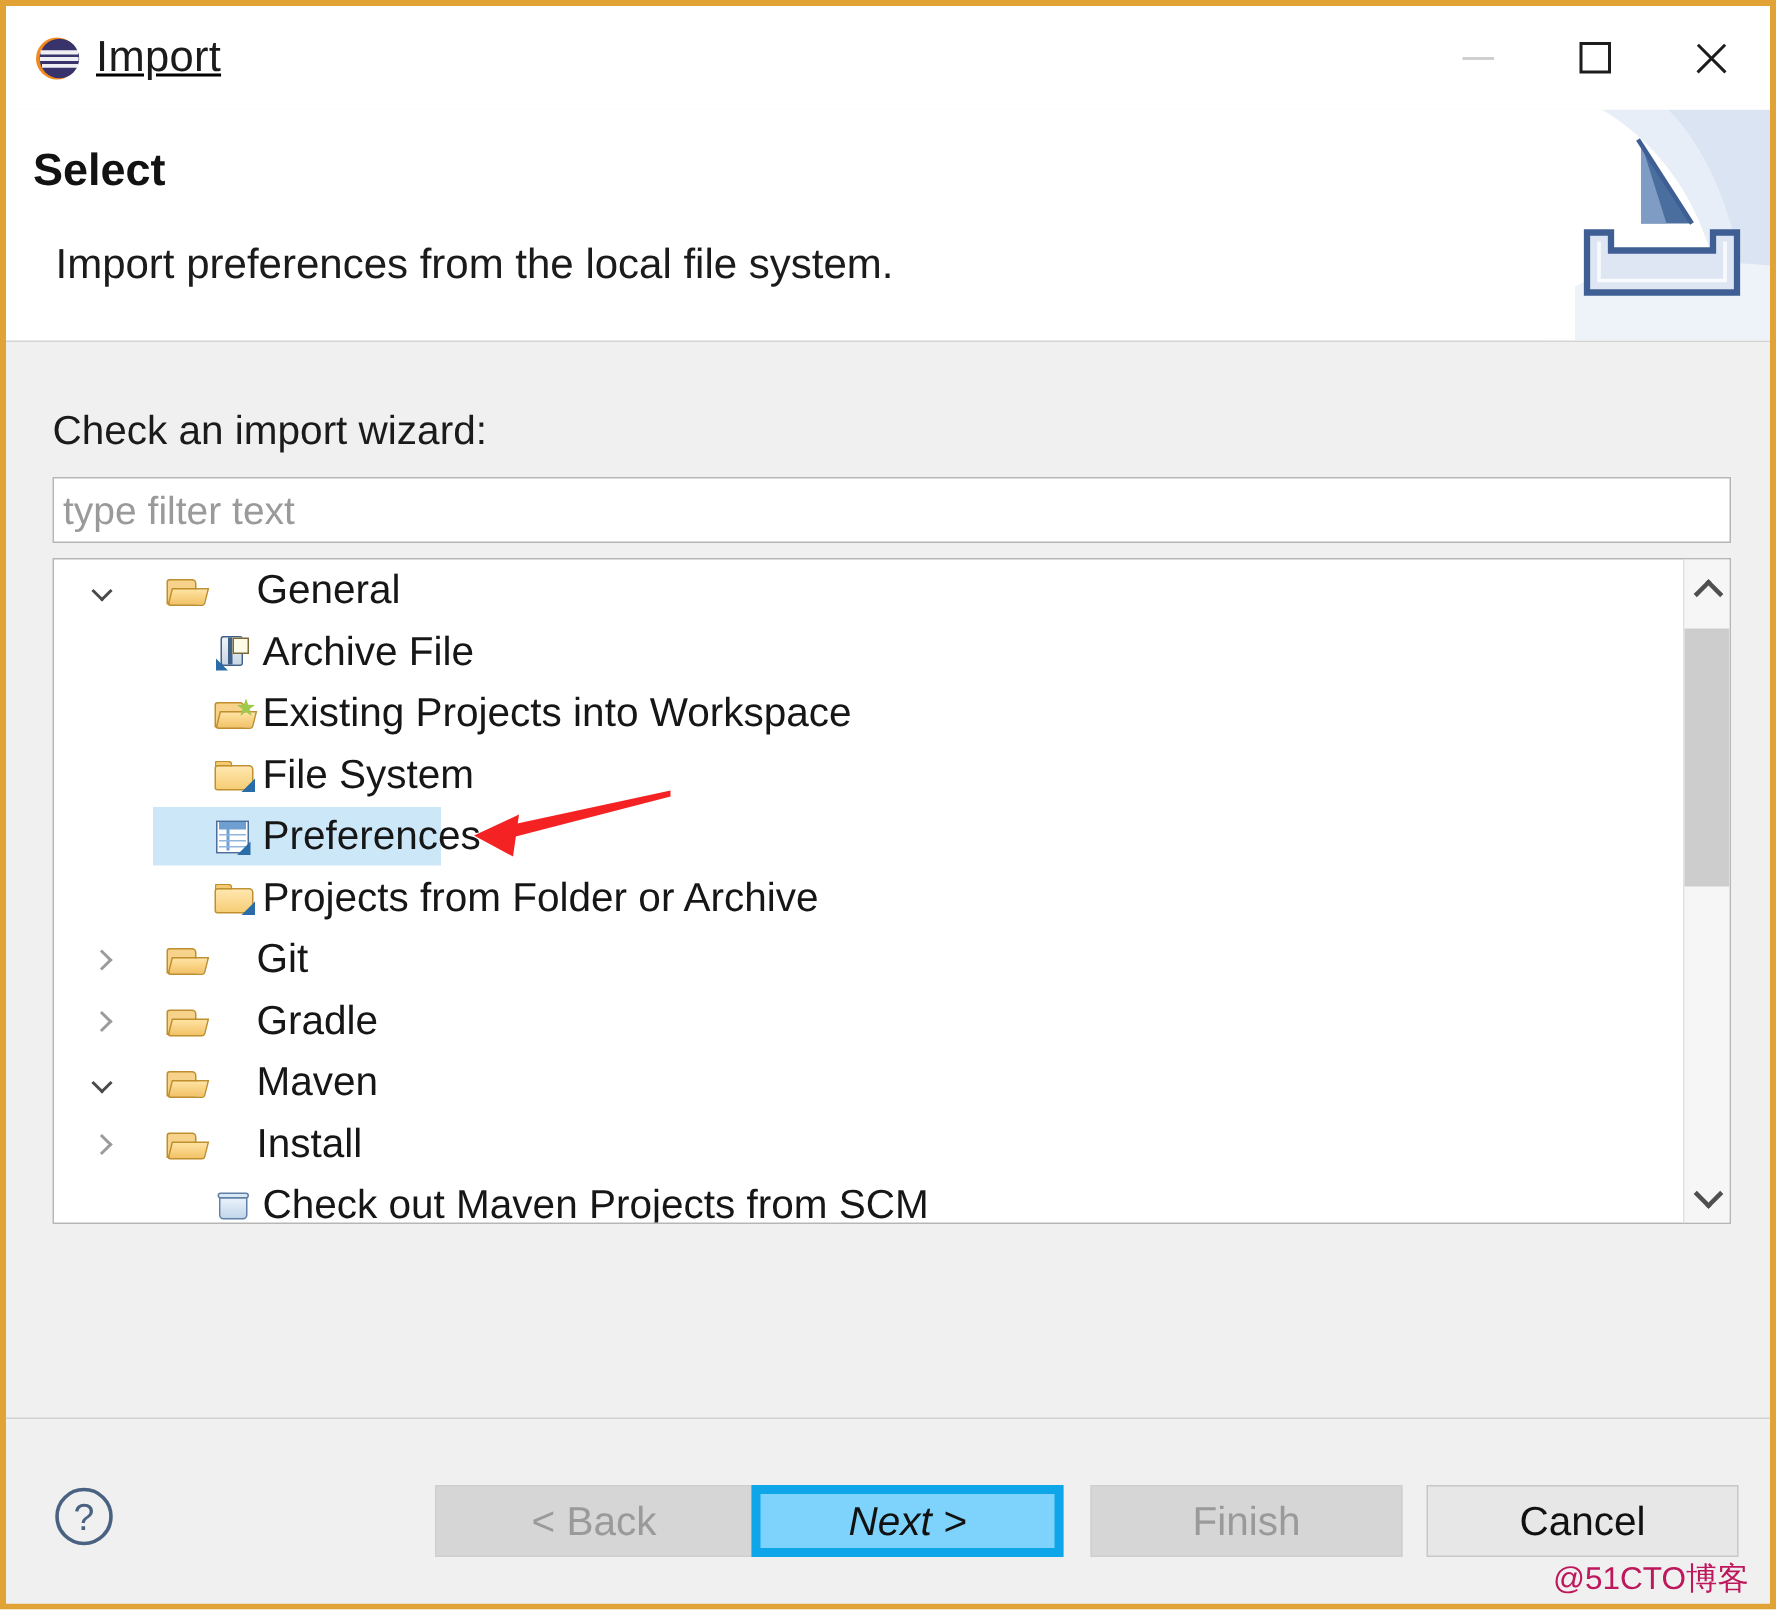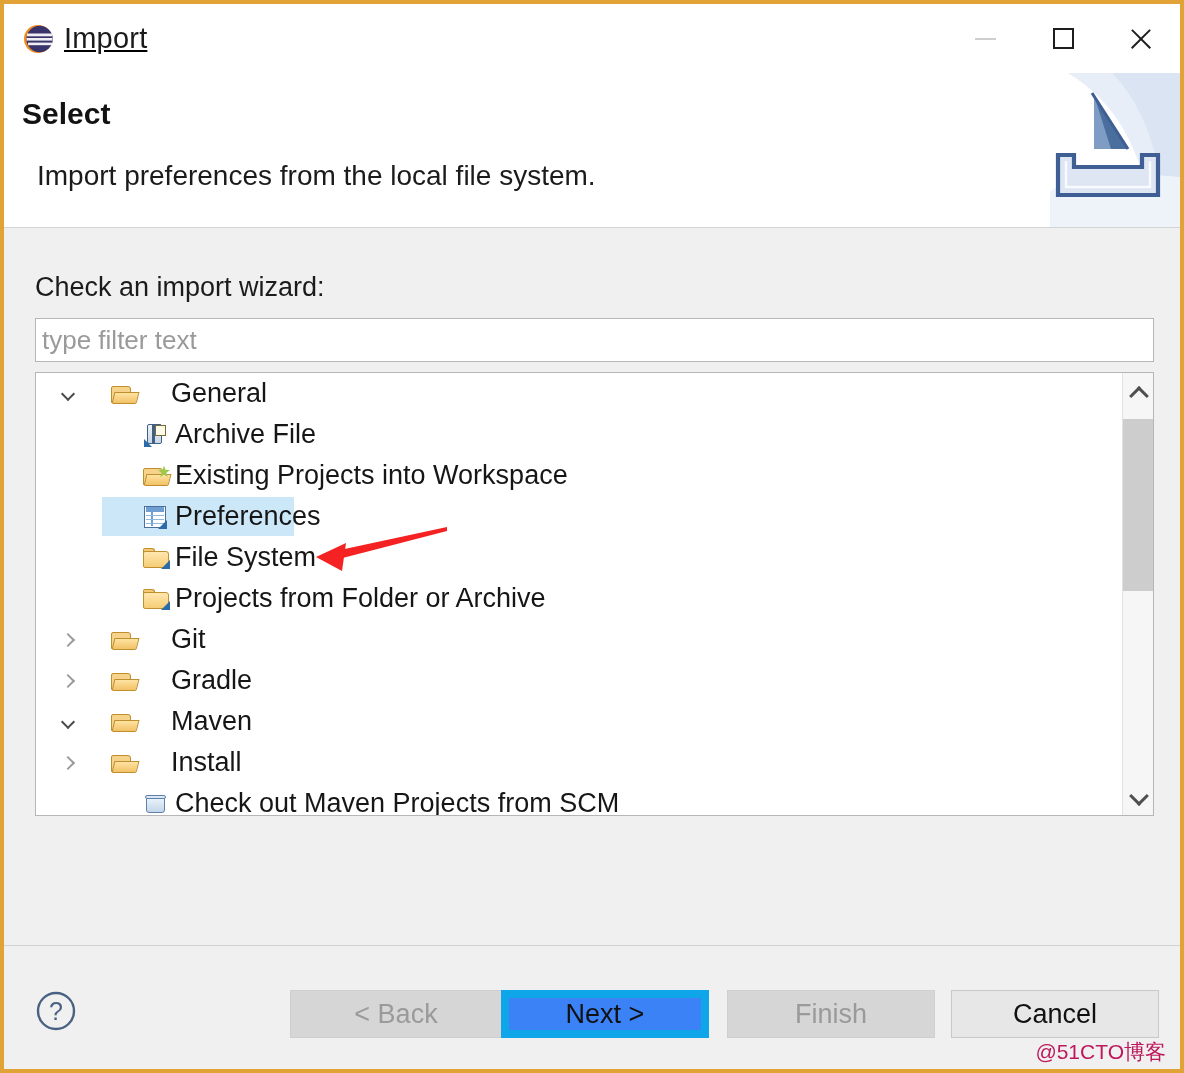--- a/index.html
+++ b/index.html
@@ -454,23 +454,24 @@
     border: 1px solid #cfcfcf;
     background: #d6d6d6;
     color: #9a9a9a;
   }
   .btn.enabled {
     background: #e7e7e7;
     color: #111111;
     border: 1px solid #c8c8c8;
   }
   .btn.default {
-    background: #3b82f6;
+    background: #7dd3fc;
     color: #111111;
-    border: 8px solid #0ea5e9;
+    border: 6px solid #0ea5e9;
+    font-style: italic;
   }
   .btn-back   { left: 286px; width: 212px; }
   .btn-next   { left: 497px; width: 208px; }
   .btn-finish { left: 723px; width: 208px; }
   .btn-cancel { left: 947px; width: 208px; }
 
   .watermark {
     position: absolute;
     right: 14px; bottom: 4px;
     font-size: 21px;
@@ -566,45 +567,45 @@
             <span class="tree-icon">
               <span class="folder-open">
                 <span class="fback"></span>
                 <span class="ffront"></span>
                 <span class="star-badge"></span>
               </span>
             </span>
             <span class="tree-label">Existing Projects into Workspace</span>
           </div>
           <div class="tree-row indent-1">
+            <span class="expander"></span>
+            <span class="tree-icon">
+              <span class="folder-closed">
+                <span class="ftab"></span>
+                <span class="fbody"></span>
+                <span class="corner-tri"></span>
+              </span>
+            </span>
+            <span class="tree-label">File System</span>
+          </div>
+          <div class="tree-row indent-1">
             <span class="sel-bg" style="left:66px;width:192.3px;background:#cce8f8"></span>
             <span class="expander"></span>
             <span class="tree-icon">
               <span class="prefs">
                 <span class="p-sheet"></span>
                 <span class="p-head"></span>
                 <span class="p-col"></span>
                 <span class="p-l1"></span>
                 <span class="p-l2"></span>
                 <span class="p-l3"></span>
                 <span class="corner-tri"></span>
               </span>
             </span>
             <span class="tree-label">Preferences</span>
-          </div>
-          <div class="tree-row indent-1">
-            <span class="expander"></span>
-            <span class="tree-icon">
-              <span class="folder-closed">
-                <span class="ftab"></span>
-                <span class="fbody"></span>
-                <span class="corner-tri"></span>
-              </span>
-            </span>
-            <span class="tree-label">File System</span>
           </div>
           <div class="tree-row indent-1">
             <span class="expander"></span>
             <span class="tree-icon">
               <span class="folder-closed">
                 <span class="ftab"></span>
                 <span class="fbody"></span>
                 <span class="corner-tri"></span>
               </span>
             </span>

